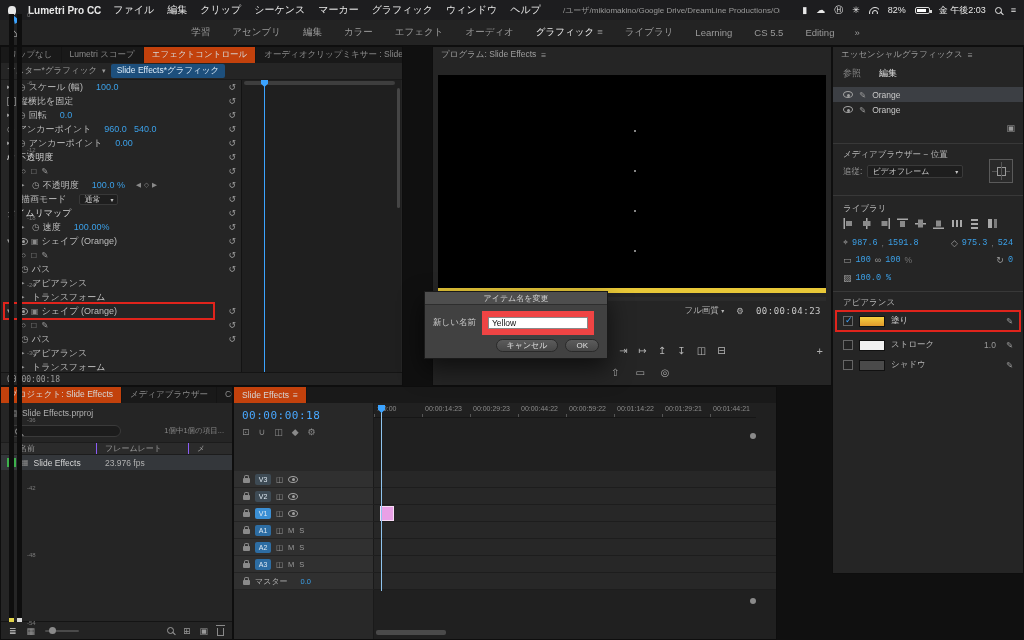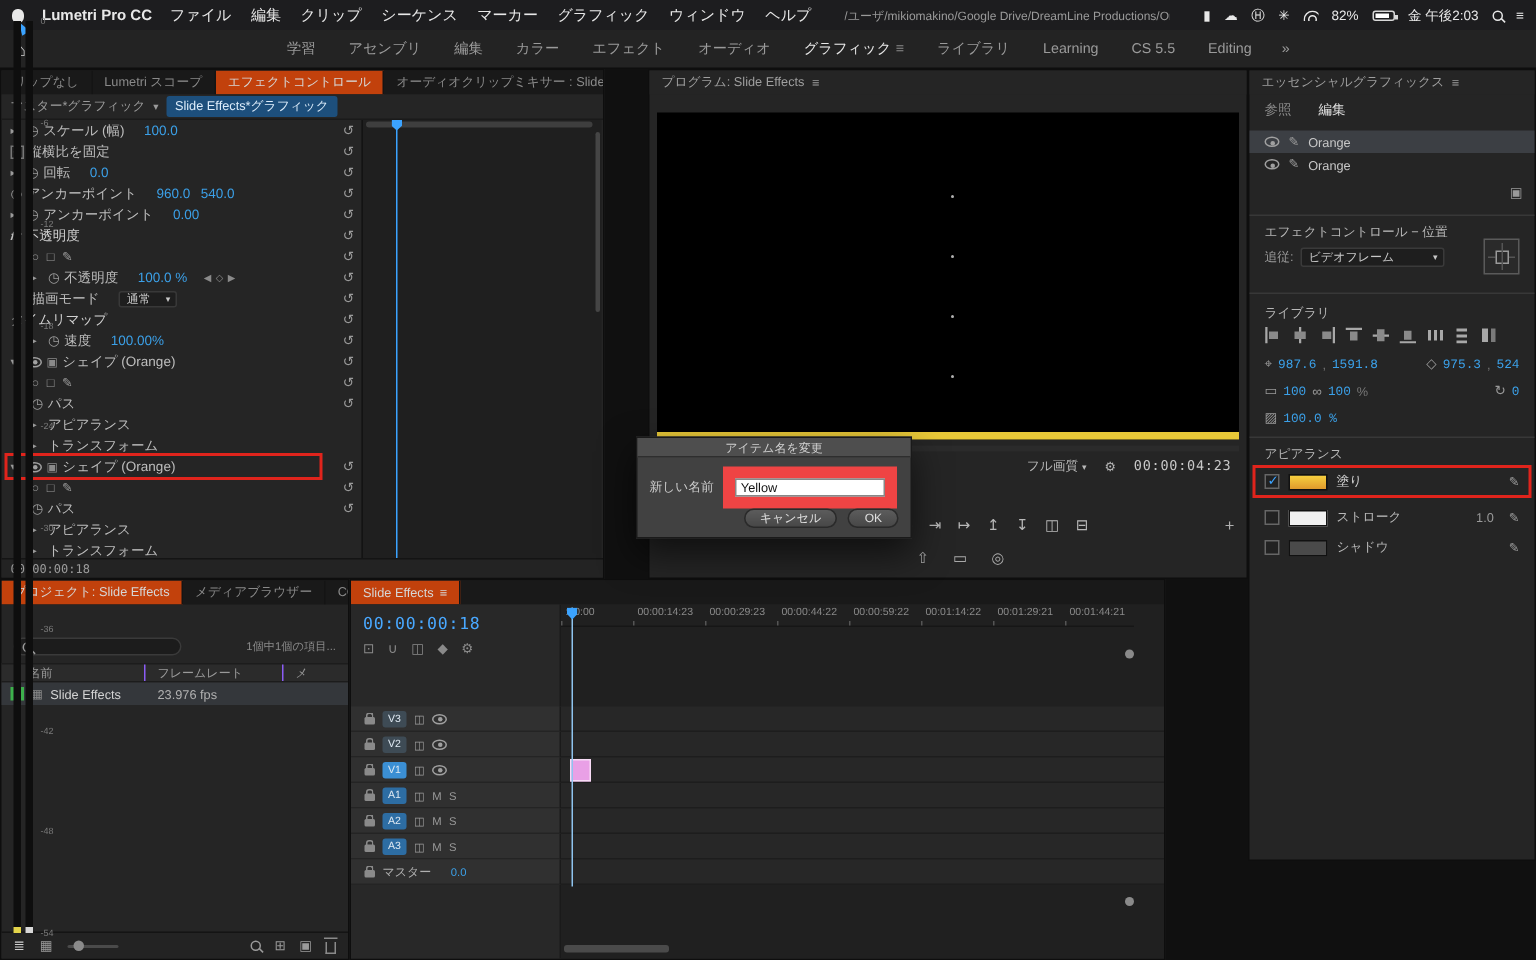--- a/index.html
+++ b/index.html
@@ -107,21 +107,21 @@
   #program .transport{position:absolute;left:0;right:0;top:298px;display:flex;justify-content:center;gap:11px;color:#b8b8b8;font-size:10px;}
   #program .addbtn{position:absolute;right:8px;top:298px;font-size:11px;color:#b0b0b0;}
   #program .vc3{position:absolute;left:178px;top:320px;display:flex;gap:16px;color:#a8a8a8;font-size:10px;}
 
   
   #dialog{position:absolute;left:424px;top:291px;width:184px;height:68px;background:#414141;border:1px solid #1a1a1a;
     box-shadow:0 10px 24px rgba(0,0,0,.6);z-index:60;}
   #dialog .dtitle{height:13px;background:#4e4e4e;border-bottom:1px solid #2e2e2e;display:flex;align-items:center;justify-content:center;
     font-size:8px;color:#d0d0d0;}
   #dialog .drow{display:flex;align-items:center;gap:6px;padding:6px 8px 0 8px;font-size:8.5px;color:#cccccc;}
-  #dialog .red-wrap{border:8px solid #ef4444;padding:0;display:inline-block;line-height:0;}
+  #dialog .red-wrap{border:6px solid #ef4444;padding:0;display:inline-block;line-height:0;}
   #dialog input{width:100px;height:12px;border:1px solid #888;background:#fff;color:#111;font-size:8.5px;padding:0 3px;
     font-family:"Liberation Sans",sans-serif;outline:none;}
   #dialog .dbtns{position:absolute;right:8px;bottom:6px;display:flex;gap:7px;}
   .dlg-btn{height:13px;padding:0 10px;border-radius:7px;background:linear-gradient(#5c5c5c,#474747);border:1px solid #2a2a2a;
     color:#e0e0e0;font-size:8px;display:flex;align-items:center;}
 
   
   #eg{left:832px;top:46px;width:192px;height:528px;}
   #eg .eg-tabs{position:absolute;left:10px;top:20px;display:flex;gap:18px;font-size:9px;color:#8a8a8a;}
   #eg .eg-tabs .active{color:#e2e2e2;}
@@ -612,21 +612,21 @@
       <span>Orange</span>
     </div>
       <div class="eg-layer">
       <i class="i-eye"></i>
       <span class="pen glyph">✎</span>
       <span>Orange</span>
     </div>
     </div>
   <span class="newlayer glyph">▣</span>
   <div class="sep1"></div>
-  <div class="resp-label">エフェクトコントロール − 位置</div>
+  <div class="resp-label">メディアブラウザー − 位置</div>
   <div class="follow">
     <span>追従:</span>
     <span class="sel">
         <span>ビデオフレーム</span>
         <i class="glyph" style="font-size:6px;">▾</i>
       </span>
   </div>
   <div class="pin-box">
       <i></i>
     </div>
@@ -747,20 +747,24 @@
         </span>
         <span class="tab">
           <span>メディアブラウザー</span>
         </span>
         <span class="tab">
           <span>CC ラ</span>
         </span>
       </span>
 
   </div>
+  <div class="prow">
+    <span class="glyph" style="color:#8a8a8a;">▤</span>
+    <span>Slide Effects.prproj</span>
+  </div>
   <div class="srow">
     <span class="sbox">
         <span class="i-search"></span>
       </span>
     <span class="cnt">1個中1個の項目...</span>
   </div>
   <div class="cols">
 
   <span>名前</span>
       <span>フレームレート</span>

